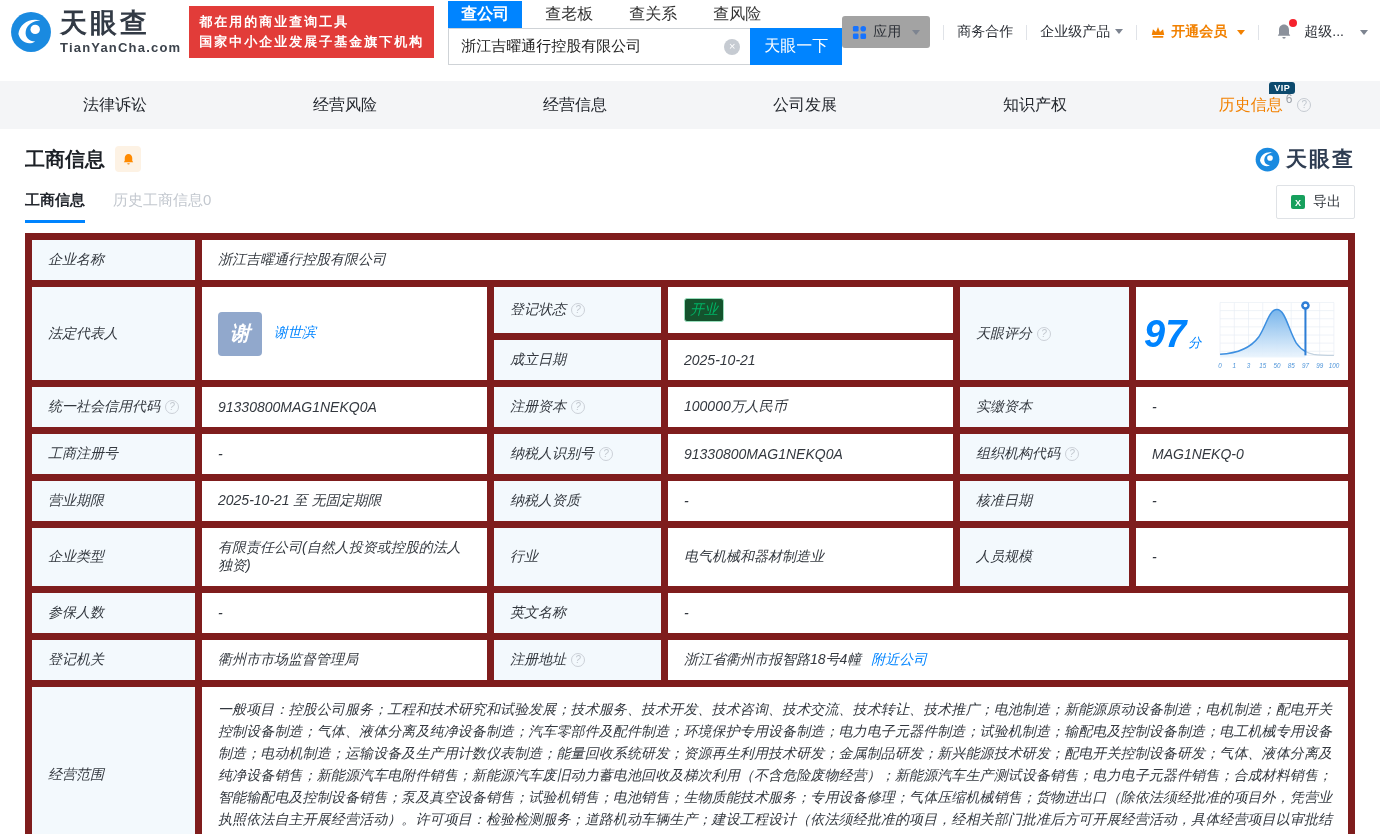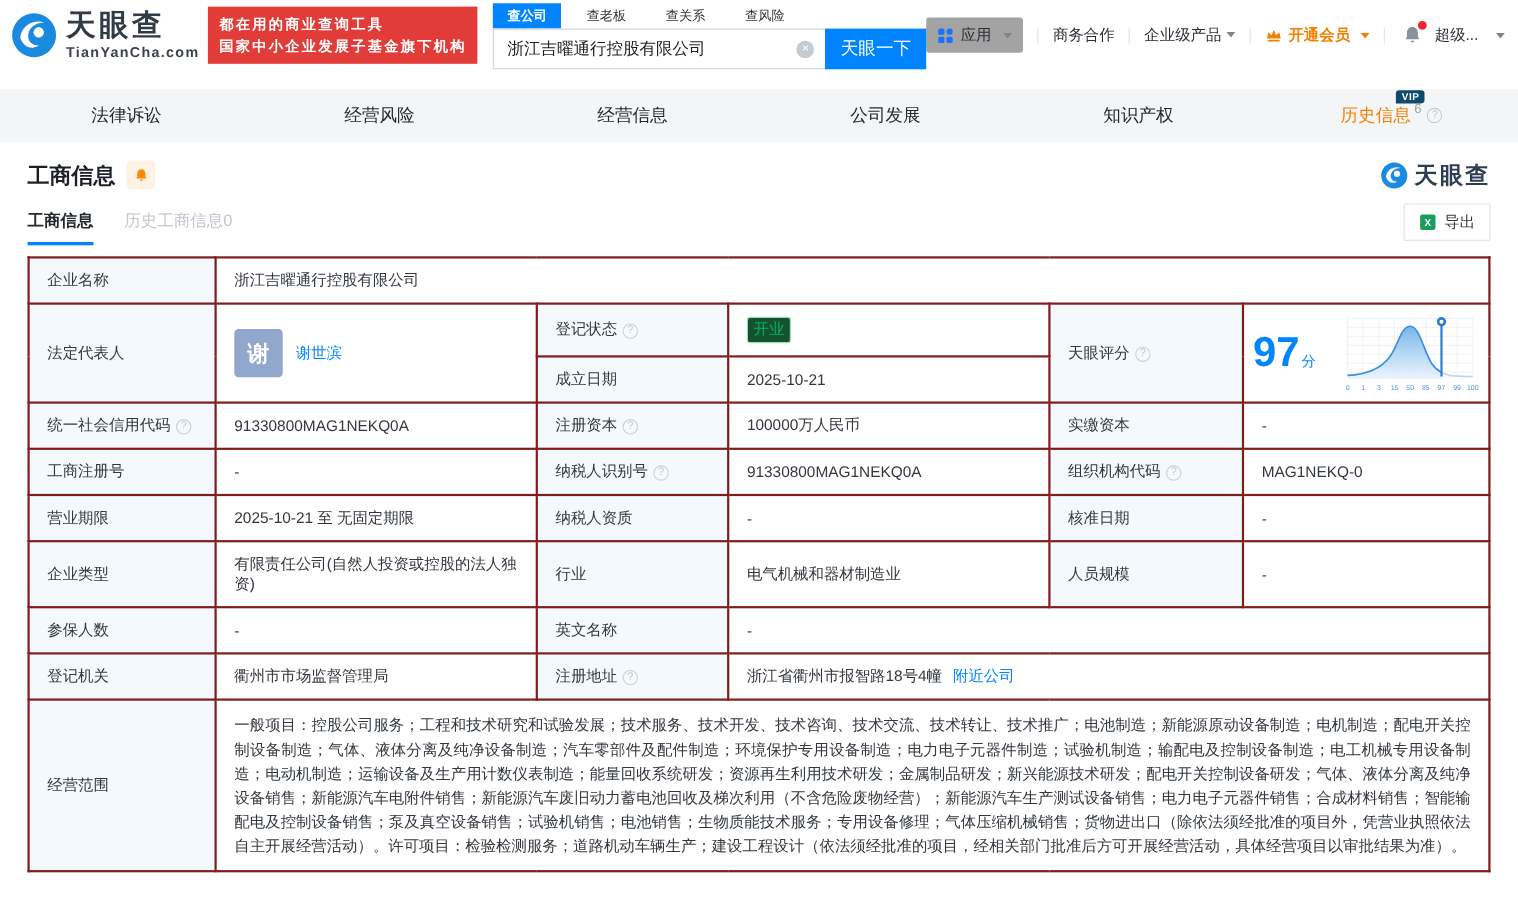--- a/index.html
+++ b/index.html
@@ -8,21 +8,21 @@
     background: #fff; color: #333;
     font-family: "Liberation Sans", "DejaVu Sans", sans-serif;
   }
   
   .top { display:flex; align-items:center; height:64px; padding:0 12px 0 10px; }
   .logo { display:flex; align-items:center; gap:8px; }
   .logo-cn { font-size:27px; font-weight:bold; color:#323a45; letter-spacing:3px; line-height:1; }
   .logo-en { font-size:13px; color:#3c434c; letter-spacing:1.2px; margin-top:3px; font-weight:bold; }
   .slogan { background:#e23c39; color:#fff; font-size:13px; font-weight:bold; padding:6px 10px; line-height:20px; letter-spacing:2px; margin-left:8px; white-space:nowrap; }
   .search-wrap { margin-left:14px; width:458px; margin-top:2px; }
-  .stabs { display:flex; align-items:flex-start; font-size:12px; }
+  .stabs { display:flex; align-items:flex-start; font-size:16px; }
   .stab { padding:3px 13px; cursor:pointer; color:#333; }
   .stab.active { background:#0084ff; color:#fff; font-weight:bold; }
   .stab + .stab { margin-left:10px; }
   .sbox { display:flex; position:relative; }
   .sinput { flex:1; height:37px; border:1px solid #cfd3d7; border-right:none; padding:0 36px 0 12px; font-size:15px; color:#222; outline:none; font-family:inherit; }
   .sclear { position:absolute; right:102px; top:11px; width:16px; height:16px; border-radius:50%; background:#c6cbd2; color:#fff; font-size:11px; text-align:center; line-height:15px; cursor:pointer; }
   .sbtn { width:92px; height:37px; background:#0084ff; color:#fff; border:none; font-size:16px; cursor:pointer; font-family:inherit; }
   .hright { margin-left:auto; display:flex; align-items:center; font-size:14px; color:#2b2f36; white-space:nowrap; }
   .apps { display:flex; align-items:center; gap:6px; background:#a3a3a3; padding:7px 10px; border-radius:3px; cursor:pointer; }
   .hdiv { width:1px; height:15px; background:#e0e3e8; margin:0 13px; }
@@ -52,21 +52,21 @@
   .watermark { margin-left:auto; display:flex; align-items:center; gap:6px; }
   .wm-txt { font-size:21px; font-weight:bold; color:#2f3d52; letter-spacing:2px; }
   .subtab-row { display:flex; align-items:flex-end; justify-content:space-between; margin-top:12px; }
   .subtabs { display:flex; gap:28px; font-size:15px; }
   .subtab { padding-bottom:10px; cursor:pointer; }
   .subtab.active { color:#23272e; font-weight:bold; border-bottom:3px solid #0084ff; }
   .subtab.muted { color:#c3c8cf; }
   .export-btn { display:flex; align-items:center; gap:7px; border:1px solid #dfe2e6; background:#fff; padding:7px 13px; font-size:14px; color:#33383f; cursor:pointer; border-radius:2px; margin-bottom:4px; font-family:inherit; }
   
   .info-table { width:100%; border-collapse:collapse; table-layout:fixed; margin-top:10px; font-size:14px; }
-  .info-table td { border:2px solid #7f1d1d; padding:11px 16px; color:#33383f; vertical-align:middle; word-break:break-all; }
+  .info-table td { border:7px solid #7f1d1d; padding:11px 16px; color:#33383f; vertical-align:middle; word-break:break-all;font-style:italic; }
   td.lbl { background:#f3f9fd; }
   .help { display:inline-block; width:14px; height:14px; border:1px solid #ccd1d8; border-radius:50%; font-size:10px; line-height:12px; text-align:center; color:#c2c8cf; margin-left:5px; vertical-align:1px; cursor:pointer; }
   .avatar { width:44px; height:44px; border-radius:4px; background:#91a8cc; color:#fff; font-size:20px; font-weight:bold; display:inline-flex; align-items:center; justify-content:center; vertical-align:middle; cursor:pointer; }
   .rep-name { color:#0084ff; margin-left:12px; cursor:pointer; }
   .badge-open { display:inline-block; padding:2px 5px; background:#14532d; border:1px solid #99dfbd; color:#00b365; border-radius:3px; }
   .score-td { padding:3px 8px !important; }
   .score-flex { display:flex; align-items:center; justify-content:space-between; }
   .score-num { font-size:38px; font-weight:bold; color:#0084ff; line-height:1; }
   .score-unit { font-size:13px; color:#0084ff; margin-left:2px; }
   .addr-link { color:#0084ff; margin-left:10px; cursor:pointer; white-space:nowrap; }

